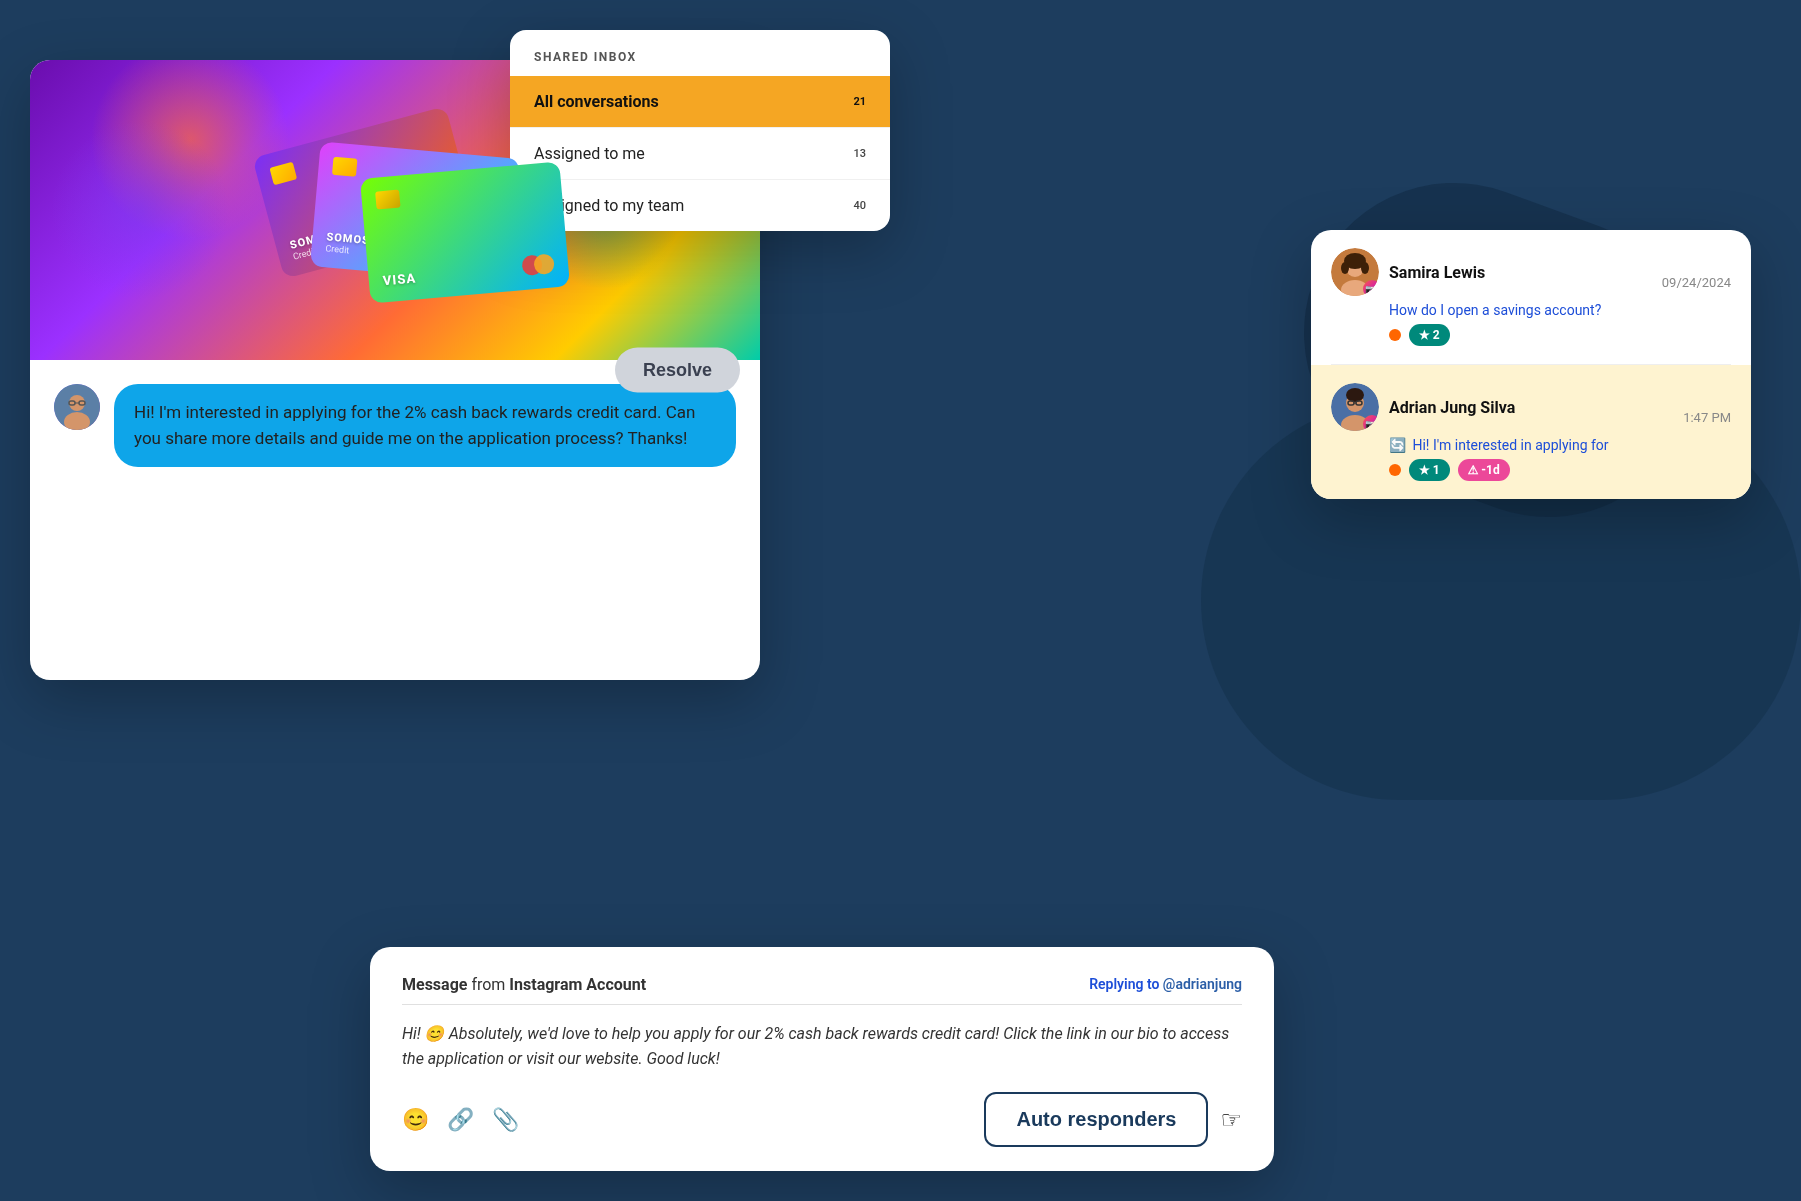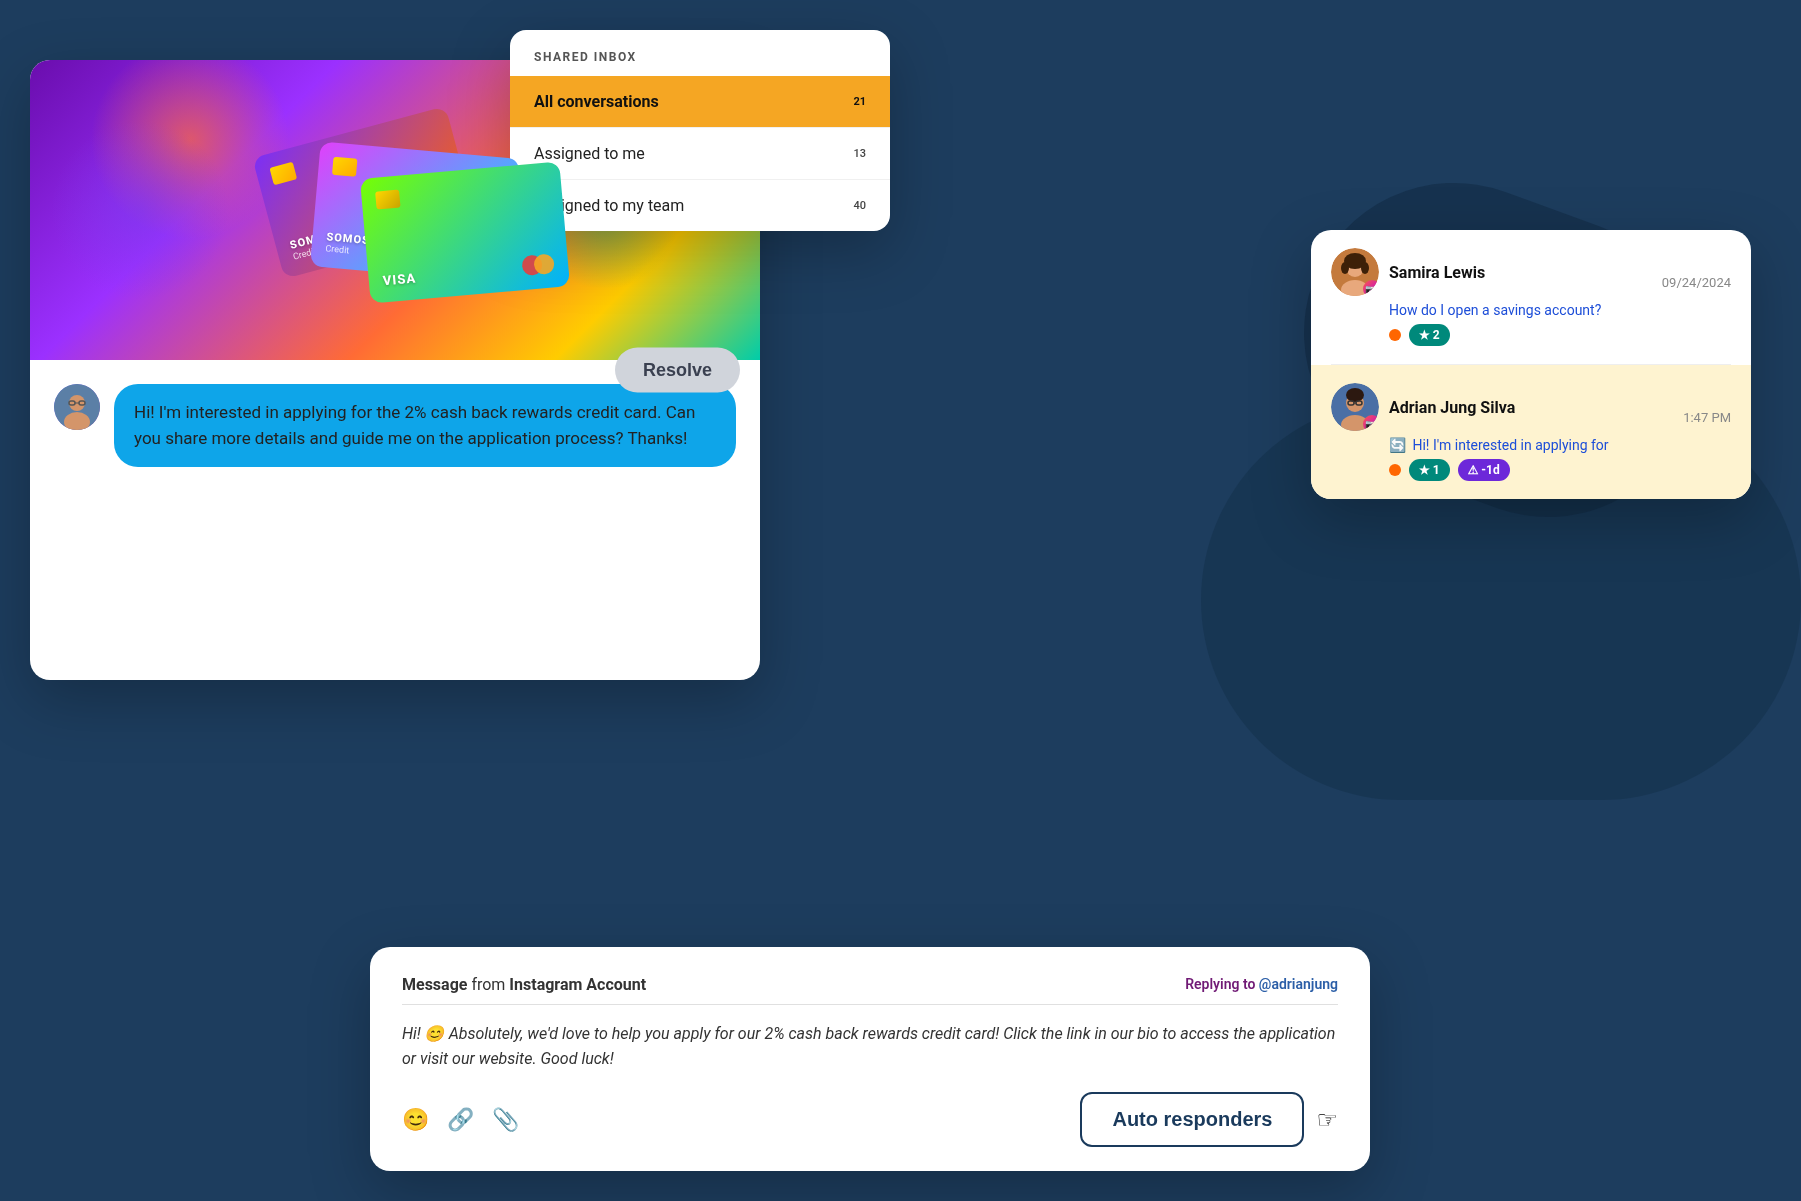--- a/index.html
+++ b/index.html
@@ -335,35 +335,35 @@
     }
 
     .badge-orange-dot {
       width: 12px;
       height: 12px;
       border-radius: 50%;
       background: #ff6600;
     }
 
     .badge-warning {
-      background: #6d28d9;
+      background: #ec4899;
       color: #fff;
     }
 
     .convo-divider {
       height: 1px;
       background: #eee;
       margin: 0 20px;
     }
 
     
     .reply-card {
       left: 370px;
       bottom: 30px;
-      width: 1000px;
+      width: 904px;
       padding: 28px 32px 24px 32px;
       border-radius: 20px;
     }
 
     .reply-header {
       display: flex;
       justify-content: space-between;
       align-items: center;
       margin-bottom: 8px;
     }
@@ -376,21 +376,21 @@
     .reply-from strong {
       font-weight: 700;
     }
 
     .reply-to {
       font-size: 14px;
       color: #888;
     }
 
     .reply-to span {
-      color: #701a75;
+      color: #1d4ed8;
       font-weight: 600;
     }
 
     .reply-divider {
       height: 1px;
       background: #e0e0e0;
       margin: 10px 0 16px 0;
     }
 
     .reply-body {

